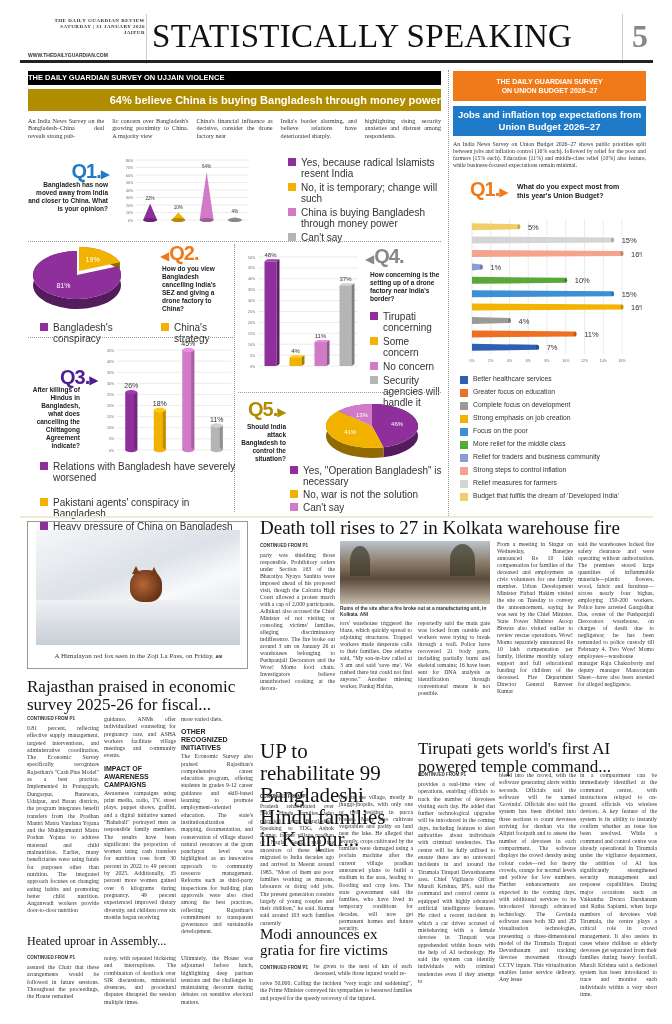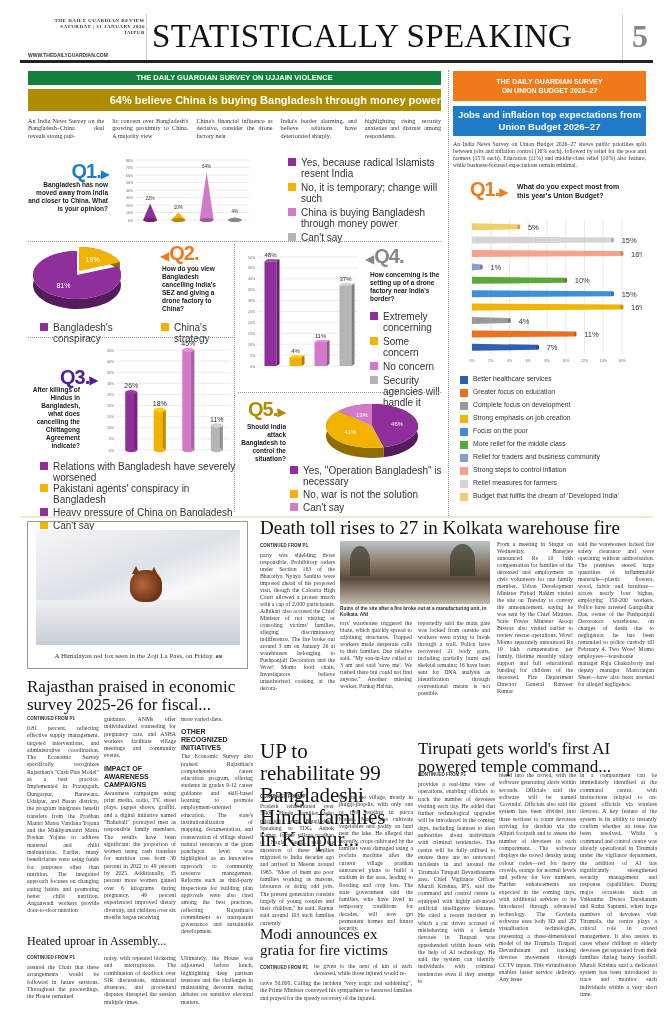--- a/index.html
+++ b/index.html
@@ -5,21 +5,21 @@
 *{box-sizing:border-box;margin:0;padding:0}
 body{width:672px;height:1024px;background:#fff;font-family:"Liberation Serif",serif;color:#222;overflow:hidden;position:relative}
 .abs{position:absolute}
 .mast-left{left:30px;top:18px;width:115px;text-align:right;font-size:5px;letter-spacing:.5px;font-family:"Liberation Serif",serif;font-weight:bold;line-height:6px;color:#333}
 .mast-url{left:28px;top:52px;font-size:5px;font-family:"Liberation Sans",sans-serif;font-weight:bold;color:#333}
 .mast-title{left:152px;top:18px;font-size:33px;font-family:"Liberation Serif",serif;letter-spacing:.3px;color:#111}
 .mast-page{left:632px;top:18px;font-size:32px;font-weight:bold;color:#888;font-family:"Liberation Serif",serif}
 .mast-vline{left:146px;top:14px;width:1px;height:50px;background:#ccc}
 .mast-vline2{left:622px;top:14px;width:1px;height:50px;background:#ccc}
 .mast-rule{left:20px;top:60px;width:633px;height:3px;background:#222}
-.band-purple{background:#15803d;color:#fff;font-family:"Liberation Sans",sans-serif;font-weight:bold;text-align:center}
+.band-purple{background:#000000;color:#fff;font-family:"Liberation Sans",sans-serif;font-weight:bold;}
 .band-gold{background:#b08d00;color:#fff;font-family:"Liberation Sans",sans-serif;font-weight:bold;text-align:right}
 .band-orange{background:#f07a1a;color:#fff;font-family:"Liberation Sans",sans-serif;font-weight:bold;text-align:center}
 .band-blue{background:#1f7ac8;color:#fff;font-family:"Liberation Sans",sans-serif;font-weight:bold;text-align:center}
 .intro{font-size:6.2px;line-height:7.3px;color:#333;text-align:justify}
 .qnum{font-family:"Liberation Sans",sans-serif;font-weight:bold;font-size:20px;letter-spacing:-1px}
 .qtext{font-family:"Liberation Sans",sans-serif;font-weight:bold;font-size:6.5px;line-height:8px;color:#222}
 .legend{font-family:"Liberation Sans",sans-serif;font-size:10px;color:#333}
 .legend .li{display:flex;align-items:flex-start;margin-bottom:3px}
 .legend .sw{width:8px;height:8px;margin-right:5px;flex-shrink:0;margin-top:1px}
 .dotted-h{border-top:1px dotted #999;height:0}
@@ -181,21 +181,21 @@
     <ellipse cx="93.25" cy="10" rx="6" ry="2.2" fill="rgb(239,140,230)"></ellipse>
     <ellipse cx="93.25" cy="110" rx="6" ry="2.2" fill="#d07ac8"></ellipse>
     <text x="93.25" y="6" font-size="7" fill="#333" text-anchor="middle">45%</text>
     <rect x="115.75" y="85.55555555555556" width="12" height="24.444444444444443" fill="#b5b5b5"></rect>
     <rect x="124.75" y="85.55555555555556" width="3" height="24.444444444444443" fill="rgb(145,145,145)"></rect>
     <ellipse cx="121.75" cy="85.55555555555556" rx="6" ry="2.2" fill="rgb(208,208,208)"></ellipse>
     <ellipse cx="121.75" cy="110" rx="6" ry="2.2" fill="#b5b5b5"></ellipse>
     <text x="121.75" y="81.55555555555556" font-size="7" fill="#333" text-anchor="middle">11%</text>
   </svg>
 <div class="abs legend" style="left:40px;top:461px;width:200px">
-  <div class="li" style="margin-bottom:0">
+  <div class="li" style="margin-bottom:14px">
       <span class="sw" style="background:#8e2f9b"></span>
       <span>Relations with Bangladesh have severely worsened</span>
     </div>
   <div class="li" style="margin-bottom:2px">
       <span class="sw" style="background:#f2b200"></span>
       <span>Pakistani agents' conspiracy in Bangladesh</span>
     </div>
   <div class="li" style="margin-bottom:2px">
       <span class="sw" style="background:#8e2f9b"></span>
       <span>Heavy pressure of China on Bangladesh</span>
@@ -246,21 +246,21 @@
     <path d="M99.5,38.34 l3,-2 l12,0 l-3,2 Z" fill="rgb(208,208,208)"></path>
     <text x="105.5" y="34.34" font-size="6" fill="#333" text-anchor="middle">37%</text>
   </svg>
 <div class="abs" style="left:365px;top:245px;color:#888">
   <span style="font-size:12px">◀</span><span class="qnum">Q4.</span>
 </div>
 <div class="abs qtext" style="left:370px;top:271px;width:72px">How concerning is the setting up of a drone factory near India's border?</div>
 <div class="abs legend" style="left:370px;top:311px;width:72px">
   <div class="li">
       <span class="sw" style="background:#8e2f9b"></span>
-      <span>Extremely concerning</span>
+      <span>Tirupati concerning</span>
     </div>
   <div class="li">
       <span class="sw" style="background:#f2b200"></span>
       <span>Some concern</span>
     </div>
   <div class="li">
       <span class="sw" style="background:#d07ac8"></span>
       <span>No concern</span>
     </div>
   <div class="li">

